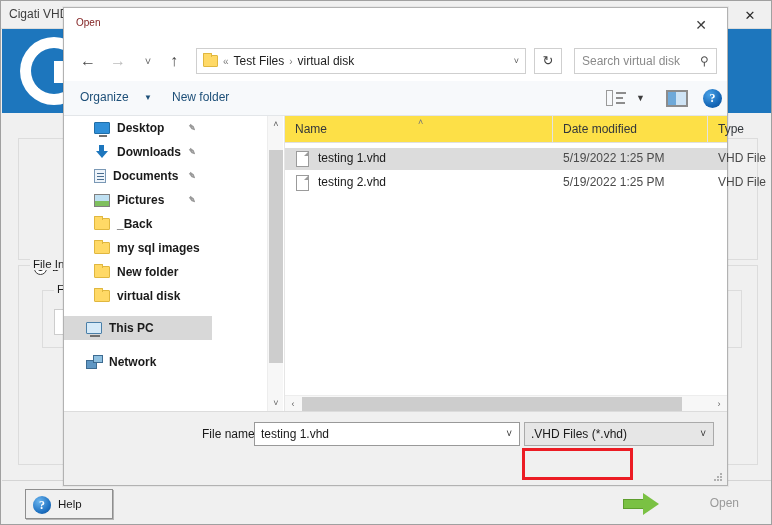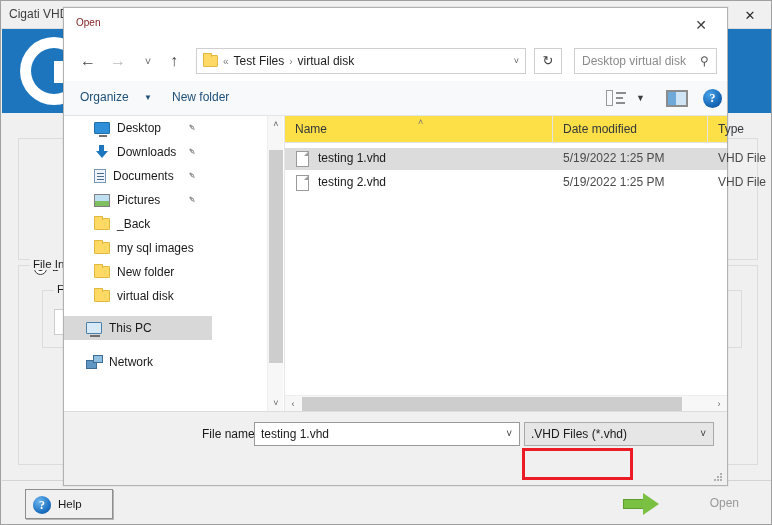--- a/index.html
+++ b/index.html
@@ -264,20 +264,21 @@
     background: #ffffff;
   }
   #sidebar {
     position: absolute; left: 0; top: 0; width: 148px; height: 295px;
     background: #ffffff; overflow: hidden;
   }
   .side-item {
     position: relative; height: 24px; display: flex; align-items: center;
     padding-left: 22px; cursor: pointer; font-size: 12px; color: #1a1a1a;
     white-space: nowrap;
+    font-weight: bold;
   }
   .side-item.indent { padding-left: 30px; }
   .side-item.selected { background: #d8d8d8; }
   .side-icon { width: 16px; height: 14px; margin-right: 7px; position: relative; flex: none; }
   .ic-folder { background: #ffd966; border: 1px solid #e0b73f; border-radius: 1px; height: 12px; }
   .ic-folder::before {
     content: ""; position: absolute; left: -1px; top: -3px;
     width: 7px; height: 3px; background: #ffd966;
     border: 1px solid #e0b73f; border-bottom: none; border-radius: 1px 1px 0 0;
   }
@@ -514,21 +515,21 @@
       <span class="addr-chev">«</span>
       <span class="addr-crumb">Test Files</span>
       <span class="addr-chev">›</span>
       <span class="addr-crumb">virtual disk</span>
       <span id="addr-dd">˅</span>
     </div>
 
     <div id="refresh-btn">↻</div>
 
     <div id="searchbox">
-      <div id="search-ph">Desktop virtual disk</div>
+      <div id="search-ph">Search virtual disk</div>
       <div id="search-icon">⚲</div>
     </div>
   </div>
 
   <div id="toolbar">
     <div id="tb-organize">Organize</div>
     <div id="tb-organize-caret">▼</div>
     <div id="tb-newfolder">New folder</div>
 
     <div id="tb-viewmode">

